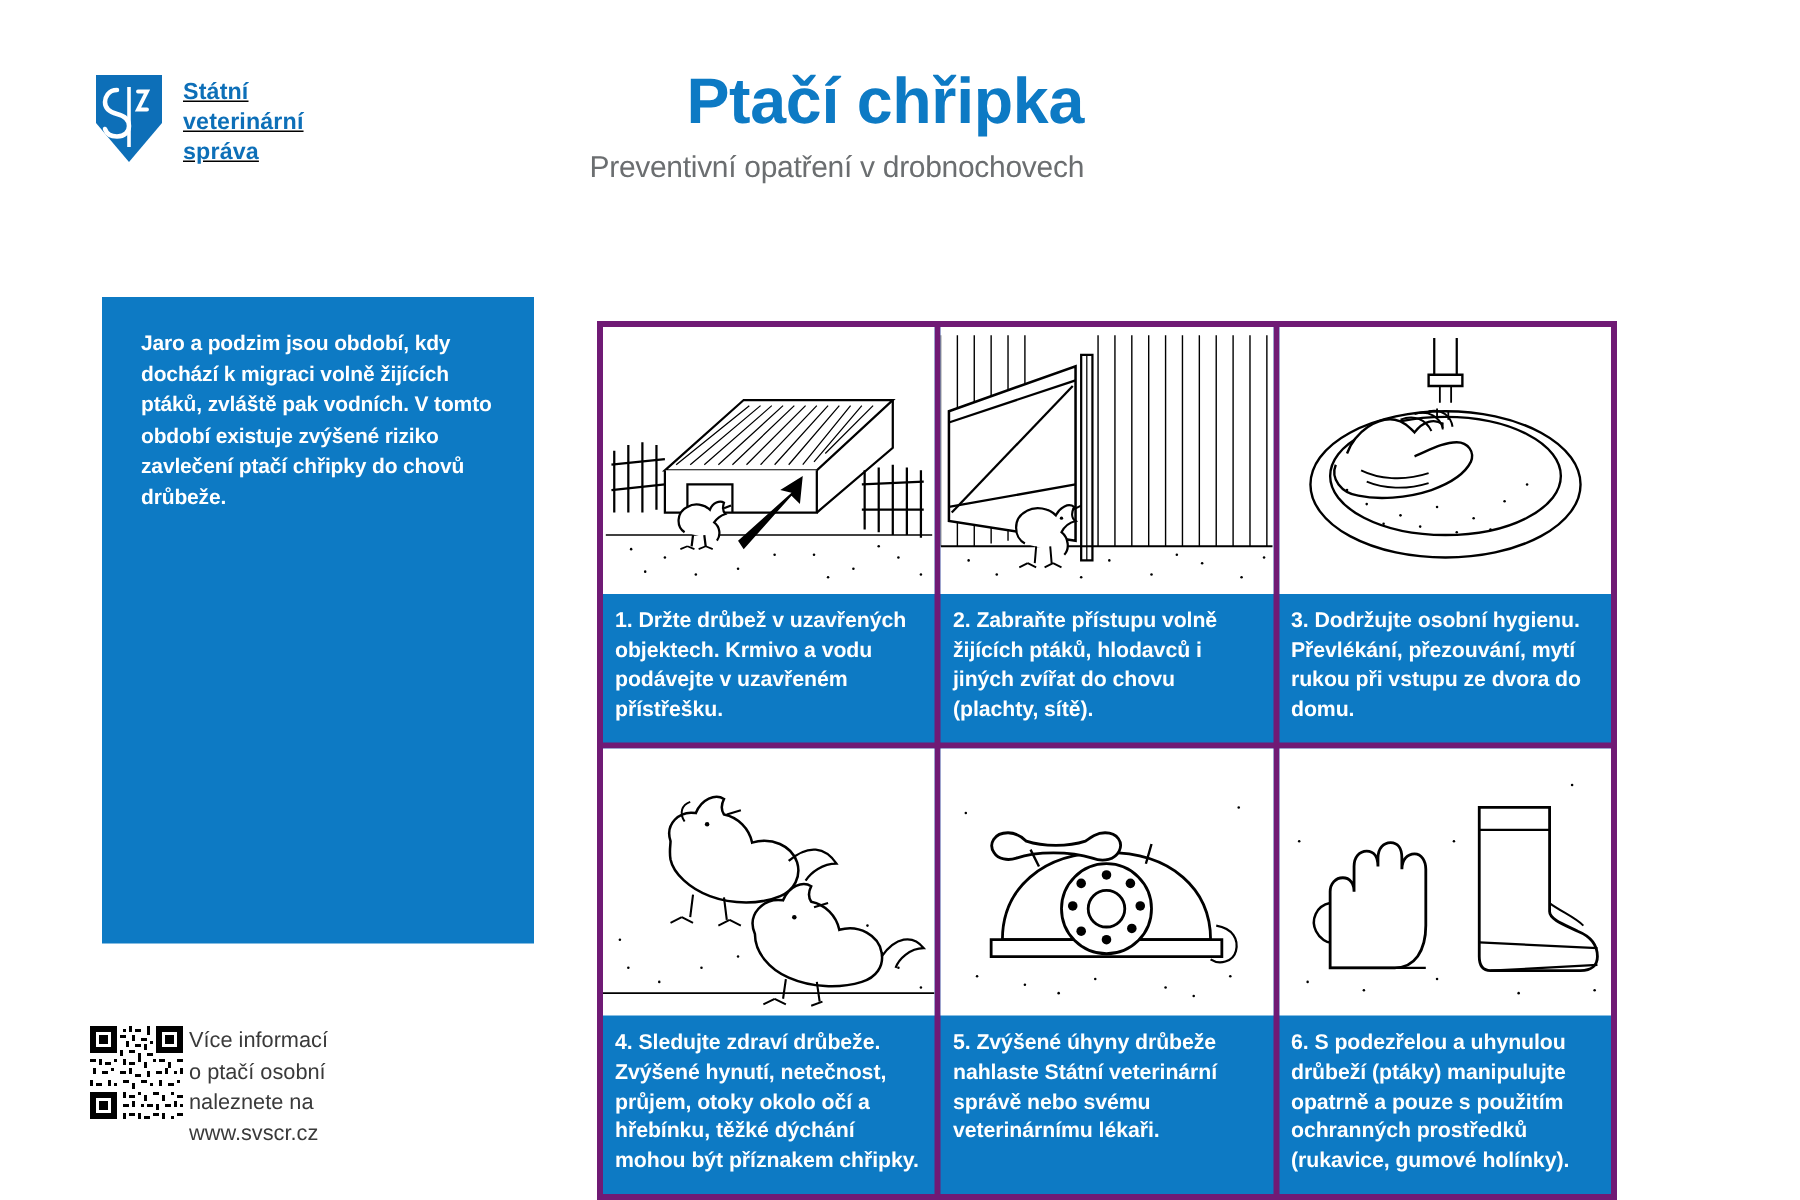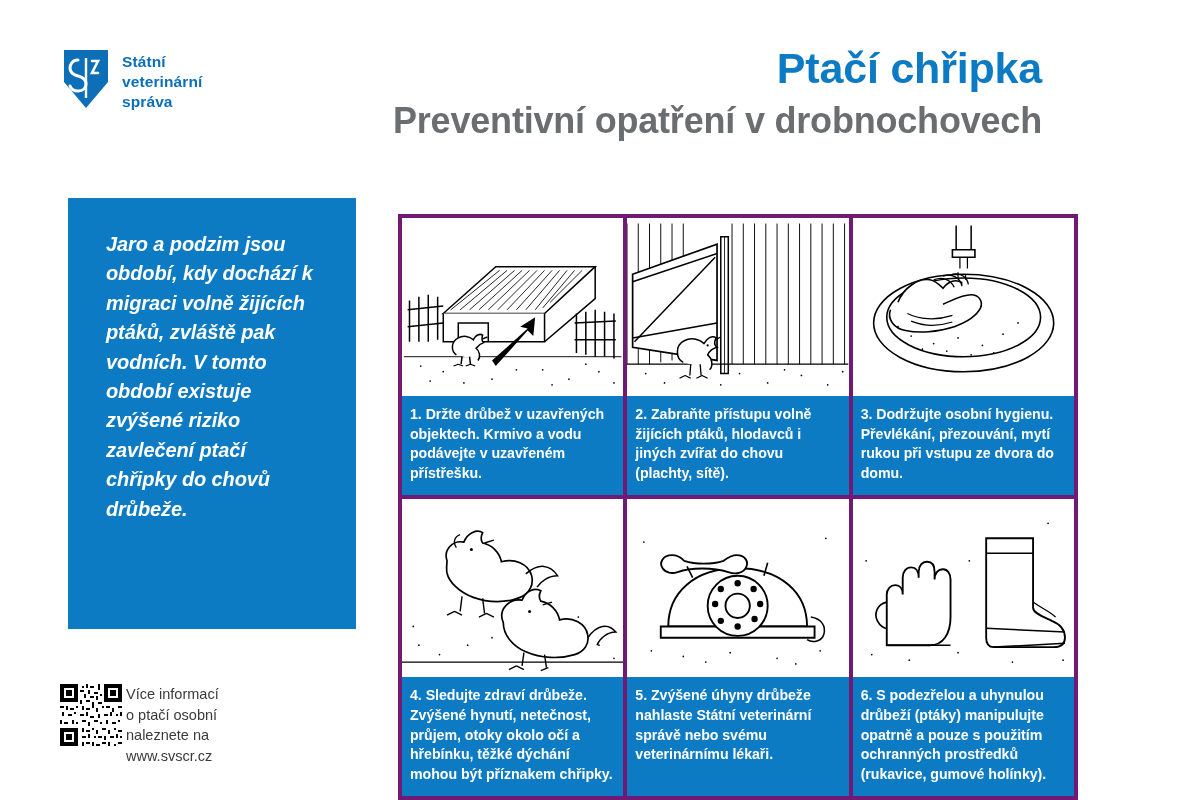--- a/index.html
+++ b/index.html
@@ -23,20 +23,21 @@
     position: absolute;
     left: 0; top: 0;
     width: 1200px; height: 168px;
   }
   .logo-block {
     position: absolute;
     left: 62px; top: 48px;
     display: flex;
     align-items: flex-start;
     gap: 12px;
+    text-decoration: underline;
   }
   .logo-mark { width: 48px; height: 62px; }
   .logo-text {
     font-size: 15.5px;
     font-weight: bold;
     color: #0d6fb8;
     line-height: 1.28;
     letter-spacing: .1px;
     padding-top: 4px;
   }
@@ -46,44 +47,43 @@
   }
   .title-main {
     font-size: 43px;
     font-weight: bold;
     color: #0d7ac4;
     letter-spacing: -.2px;
     line-height: 1.05;
     margin: 0;
   }
   .title-sub {
-    font-size: 36px;
-    font-weight: bold;
+    font-size: 20px;
+    font-weight: normal;
     color: #6b6e70;
     letter-spacing: -.2px;
     line-height: 1.1;
     margin: 10px 0 0 0;
   }
 
   
   .side-panel {
     position: absolute;
     left: 68px; top: 198px;
     width: 288px; height: 431px;
     background: #0d7ac4;
     color: #ffffff;
     padding: 20px 24px 20px 26px;
   }
   .side-panel p {
-    margin: 12px;
-    font-size: 20px;
+    margin: 0;
+    font-size: 14px;
     font-weight: bold;
     line-height: 1.47;
     letter-spacing: -.1px;
-    font-style: italic;
   }
   .side-panel p + p { margin-top: 26px; }
 
   
   .footer {
     position: absolute;
     left: 60px; top: 684px;
     display: flex;
     gap: 4px;
     align-items: flex-start;

